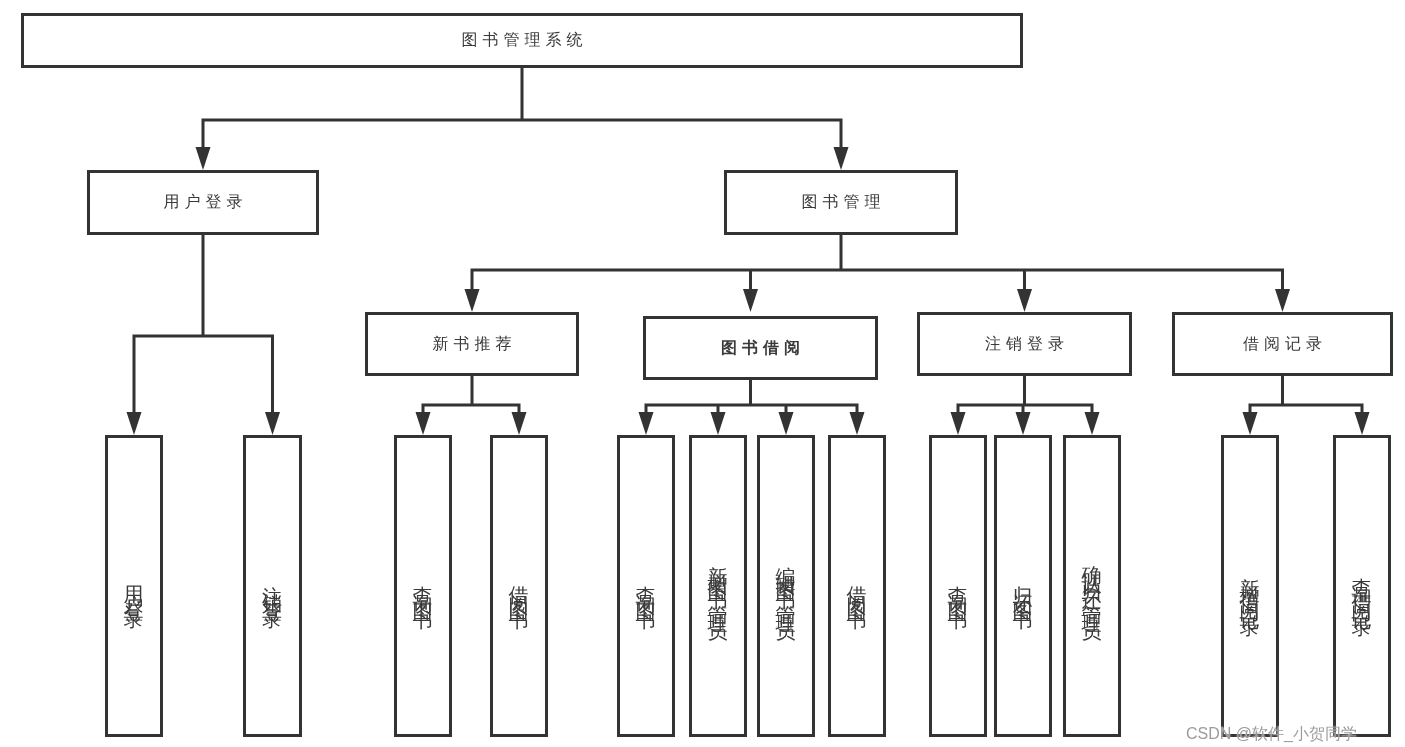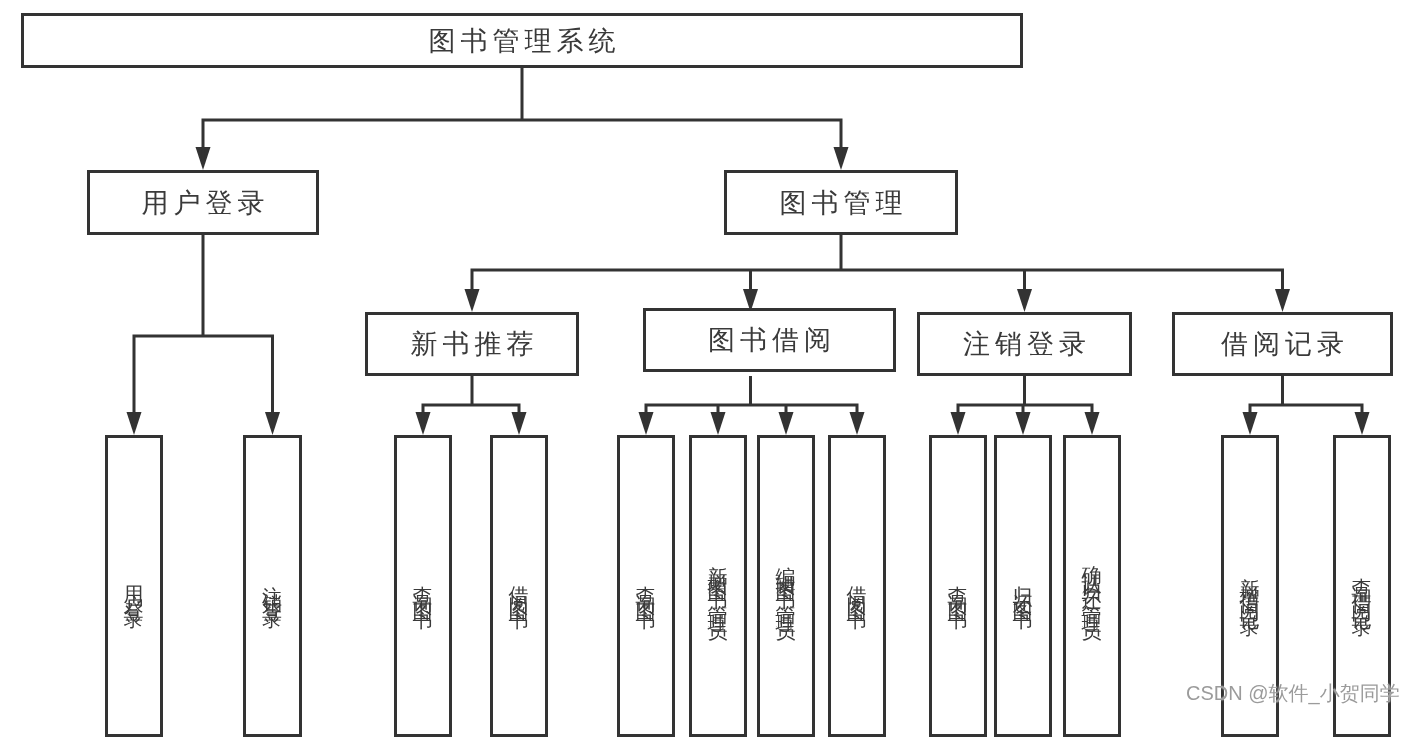--- a/index.html
+++ b/index.html
@@ -33,39 +33,39 @@
     box-sizing: border-box;
     background: var(--box-fill);
     border: 3px solid var(--box-border);
     display: flex;
     align-items: center;
     justify-content: center;
     color: var(--text);
     z-index: 1;
   }
   .node.h span {
-    font-size: 27px;
+    font-size: 16px;
     letter-spacing: 5px;
     white-space: nowrap;
     text-indent: 5px; 
   }
   .node.v span {
     writing-mode: vertical-rl;
     text-orientation: mixed;
     font-size: 20px;
     letter-spacing: 8px;
     line-height: 1;
     white-space: nowrap;
   }
   #watermark {
     position: absolute;
     left: 1186px;
-    top: 680px;
+    top: 724px;
     z-index: 3;
-    font-size: 20px;
+    font-size: 16px;
     color: var(--watermark);
     white-space: nowrap;
     text-shadow: 0 0 2px #ffffff;
   }
 </style>
 </head>
 <body>
 
 <div id="canvas">
   <svg id="connectors" width="1405" height="747">
@@ -102,21 +102,21 @@
     </div>
     <div class="node h" style="left: 87px; top: 170px; width: 232px; height: 65px;">
       <span>用户登录</span>
     </div>
     <div class="node h" style="left: 365px; top: 312px; width: 214px; height: 64px;">
       <span>新书推荐</span>
     </div>
     <div class="node h" style="left: 724px; top: 170px; width: 234px; height: 65px;">
       <span>图书管理</span>
     </div>
-    <div class="node h" style="left: 643px; top: 308px; width: 253px; height: 64px;">
+    <div class="node h" style="left: 643px; top: 316px; width: 235px; height: 64px; font-weight: bold;">
       <span>图书借阅</span>
     </div>
     <div class="node h" style="left: 917px; top: 312px; width: 215px; height: 64px;">
       <span>注销登录</span>
     </div>
     <div class="node h" style="left: 1172px; top: 312px; width: 221px; height: 64px;">
       <span>借阅记录</span>
     </div>
     <div class="node v" style="left: 105px; top: 435px; width: 58px; height: 302px;">
       <span>用户登录</span>

